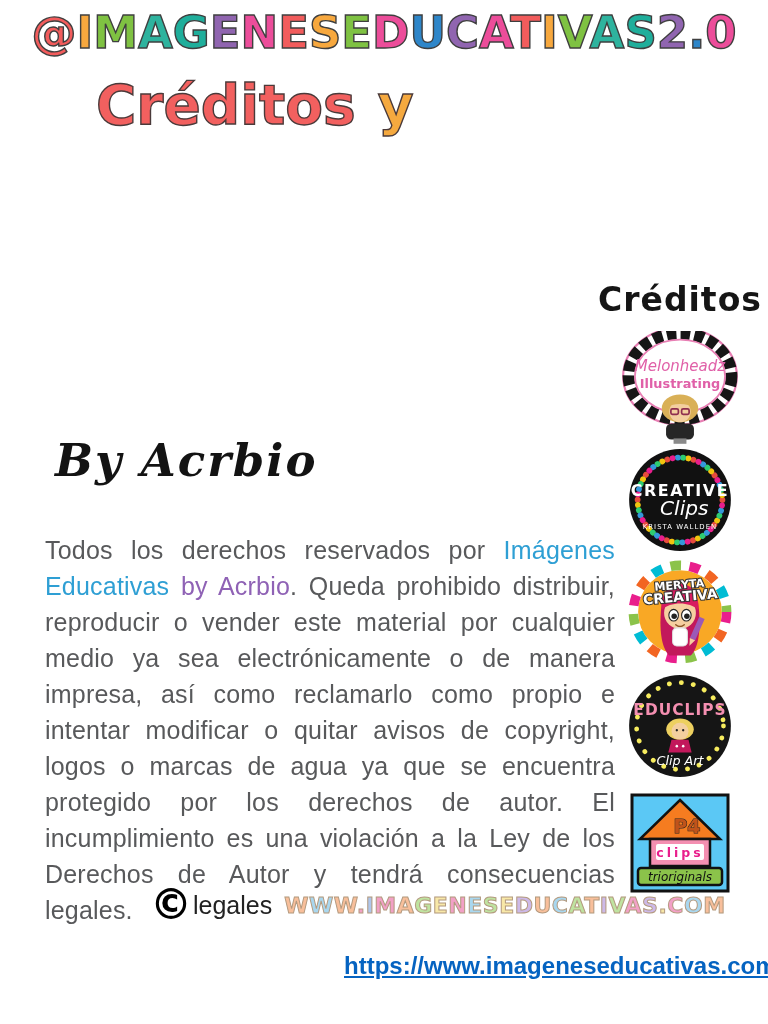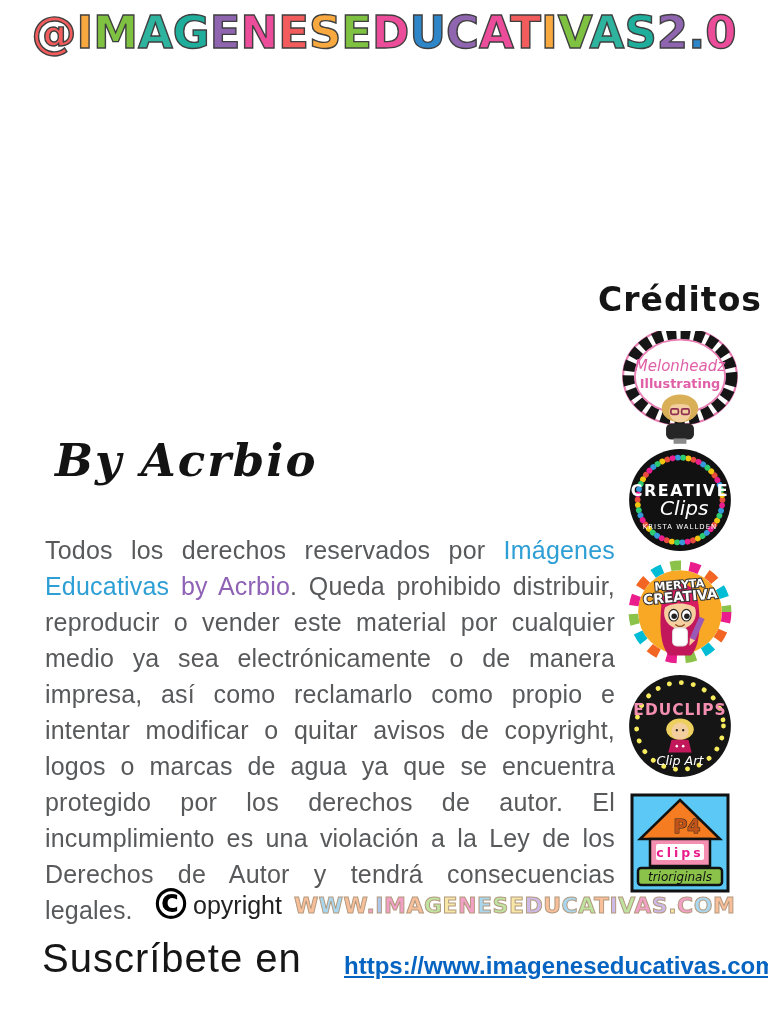--- a/index.html
+++ b/index.html
@@ -54,34 +54,34 @@
   svg text{font-family:"DejaVu Sans",sans-serif;}
 </style>
 </head>
 <body>
 
 <div class="page">
 
   <div class="page-title"><span class="ltr" style="color: rgb(242, 92, 92);">@</span><span class="ltr" style="color: rgb(247, 168, 62);">I</span><span class="ltr" style="color: rgb(127, 194, 66);">M</span><span class="ltr" style="color: rgb(46, 179, 158);">A</span><span class="ltr" style="color: rgb(31, 174, 155);">G</span><span class="ltr" style="color: rgb(144, 101, 176);">E</span><span class="ltr" style="color: rgb(236, 77, 154);">N</span><span class="ltr" style="color: rgb(242, 92, 92);">E</span><span class="ltr" style="color: rgb(247, 168, 62);">S</span><span class="ltr" style="color: rgb(127, 194, 66);">E</span><span class="ltr" style="color: rgb(236, 77, 154);">D</span><span class="ltr" style="color: rgb(46, 134, 201);">U</span><span class="ltr" style="color: rgb(144, 101, 176);">C</span><span class="ltr" style="color: rgb(236, 77, 154);">A</span><span class="ltr" style="color: rgb(242, 92, 92);">T</span><span class="ltr" style="color: rgb(247, 168, 62);">I</span><span class="ltr" style="color: rgb(127, 194, 66);">V</span><span class="ltr" style="color: rgb(46, 179, 158);">A</span><span class="ltr" style="color: rgb(31, 174, 155);">S</span><span class="ltr" style="color: rgb(144, 101, 176);">2</span><span class="ltr" style="color: rgb(46, 134, 201);">.</span><span class="ltr" style="color: rgb(236, 77, 154);">0</span></div>
 
   <div class="subtitle">
+    <div class="sub-line1"><span class="word" style="color: rgb(242, 96, 95);">Créditos</span><span class="word" style="color: rgb(245, 169, 63);">y</span></div>
   </div>
 
 
   <div class="signature">By Acrbio</div>
 
   <p class="rights-paragraph"><span style="color: rgb(88, 89, 91);">Todos los derechos reservados por </span><span style="color: rgb(46, 159, 212);">Imágenes Educativas</span><span style="color: rgb(88, 89, 91);"> </span><span style="color: rgb(143, 98, 181);">by Acrbio</span><span style="color: rgb(88, 89, 91);">. Queda prohibido distribuir, reproducir o vender este material por cualquier medio ya sea electrónicamente o de manera impresa, así como reclamarlo como propio e intentar modificar o quitar avisos de copyright, logos o marcas de agua ya que se encuentra protegido por los derechos de autor. El incumplimiento es una violación a la Ley de los Derechos de Autor y tendrá consecuencias legales.</span></p>
 
   <div class="copyright-row">
     <span class="copyright-symbol">©</span>
-    <span class="copyright-word">opyright</span>
+    <span class="copyright-word">legales</span>
     <span class="site-url"><span class="ltr" style="color: rgb(248, 191, 155);">W</span><span class="ltr" style="color: rgb(169, 215, 239);">W</span><span class="ltr" style="color: rgb(248, 191, 155);">W</span><span class="ltr" style="color: rgb(242, 160, 198);">.</span><span class="ltr" style="color: rgb(174, 198, 236);">I</span><span class="ltr" style="color: rgb(242, 160, 198);">M</span><span class="ltr" style="color: rgb(248, 191, 155);">A</span><span class="ltr" style="color: rgb(191, 227, 160);">G</span><span class="ltr" style="color: rgb(248, 232, 168);">E</span><span class="ltr" style="color: rgb(242, 160, 198);">N</span><span class="ltr" style="color: rgb(169, 215, 239);">E</span><span class="ltr" style="color: rgb(191, 227, 160);">S</span><span class="ltr" style="color: rgb(248, 232, 168);">E</span><span class="ltr" style="color: rgb(205, 185, 232);">D</span><span class="ltr" style="color: rgb(248, 191, 155);">U</span><span class="ltr" style="color: rgb(169, 215, 239);">C</span><span class="ltr" style="color: rgb(191, 227, 160);">A</span><span class="ltr" style="color: rgb(248, 191, 155);">T</span><span class="ltr" style="color: rgb(205, 185, 232);">I</span><span class="ltr" style="color: rgb(191, 227, 160);">V</span><span class="ltr" style="color: rgb(242, 160, 198);">A</span><span class="ltr" style="color: rgb(205, 185, 232);">S</span><span class="ltr" style="color: rgb(248, 232, 168);">.</span><span class="ltr" style="color: rgb(242, 160, 198);">C</span><span class="ltr" style="color: rgb(169, 215, 239);">O</span><span class="ltr" style="color: rgb(248, 191, 155);">M</span></span>
   </div>
 
-  <div class="subscribe-label">Suscríbete en</div>
   <a class="site-link" href="#" style="color: rgb(5, 99, 193);">https://www.imageneseducativas.com/</a>
 
   <aside class="credits">
     <h2 class="credits-heading">Créditos</h2>
 
     <svg class="logo logo-melonheadz" viewBox="0 0 110 106">
       <ellipse cx="55" cy="42" rx="53" ry="45" fill="none" stroke="#e87fb4" stroke-width="2"></ellipse>
       <ellipse cx="55" cy="42" rx="48" ry="40" fill="#ffffff" stroke="#161616" stroke-width="11" stroke-dasharray="9 4"></ellipse>
       <ellipse cx="55" cy="42" rx="42" ry="34" fill="none" stroke="#e87fb4" stroke-width="1.6"></ellipse>
       <text x="55" y="37" text-anchor="middle" font-size="14" font-style="italic" fill="#e060a8">Melonheadz</text>

